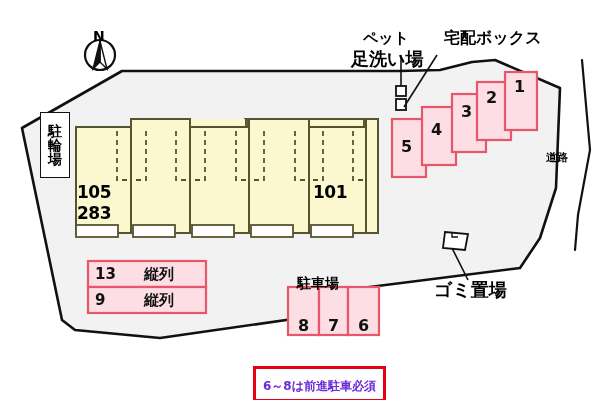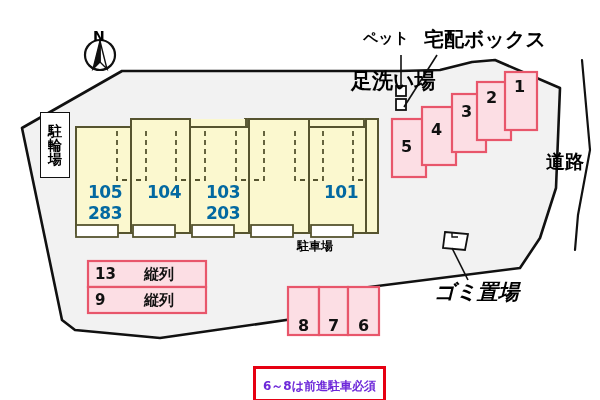--- a/index.html
+++ b/index.html
@@ -14,22 +14,22 @@
   .lbl{
     position:absolute;
     font-family:"DejaVu Sans","Liberation Sans",sans-serif;
     color:#000;
     white-space:nowrap;
     line-height:1.05;
   }
   .jp{font-weight:700;text-align:center;}
   .unitno{
     position:absolute;
-    font-size:17px;font-weight:700;color:#0369a1;
-    text-align:center;width:56px;line-height:1.25;
+    font-size:17px;font-weight:700;color:#000000;
+    text-align:left;width:56px;line-height:1.25;
     letter-spacing:-0.5px;
   }
   .stallno{
     position:absolute;font-size:16px;font-weight:700;color:#111;
     text-align:center;
   }
   .boxlabel{
     position:absolute;
     border:1.6px solid #111;
     background:#ffffff;
@@ -153,43 +153,40 @@
       <circle cx="100" cy="55" r="15" fill="#ffffff" stroke="#111111" stroke-width="2.2"></circle>
       <path d="M 100,41 L 107,69 L 100,62 Z" fill="#ffffff" stroke="#111111" stroke-width="1.4"></path>
       <path d="M 100,41 L 100,62 L 93,69 Z" fill="#111111" stroke="#111111" stroke-width="1.4"></path>
     </g>
 
   </svg>
 
   <div class="ntext" style="left:93px;top:28px;">N</div>
 
   <div class="lbl jp" style="left:363px;top:31px;font-size:15px;">ペット</div>
-  <div class="lbl jp" style="left:351px;top:50px;font-size:21px;margin-top:20px;">足洗い場</div>
-
-  <div class="lbl jp" style="left:424px;top:30px;font-size:20px;font-family:Liberation Mono, monospace;">宅配ボックス</div>
-
-  <div class="lbl jp" style="left:546px;top:152px;font-size:19px;">道路</div>
-
-  <div class="lbl jp" style="left:434px;top:281px;font-size:21px;font-style:italic;">ゴミ置場</div>
-
-  <div class="lbl jp" style="left:297px;top:240px;font-size:12px;">駐車場</div>
+  <div class="lbl jp" style="left:351px;top:50px;font-size:18px;">足洗い場</div>
+
+  <div class="lbl jp" style="left:444px;top:30px;font-size:16px;">宅配ボックス</div>
+
+  <div class="lbl jp" style="left:546px;top:152px;font-size:11px;">道路</div>
+
+  <div class="lbl jp" style="left:434px;top:281px;font-size:18px;">ゴミ置場</div>
+
+  <div class="lbl jp" style="left:297px;top:276px;font-size:14px;">駐車場</div>
 
   <div class="boxlabel" id="bikepark">
     <span>駐</span>
     <span>輪</span>
     <span>場</span>
   </div>
 
   <div class="unitno" style="left:77px;top:182px;">105</div>
   <div class="unitno" style="left:77px;top:203px;">283</div>
 
-  <div class="unitno" style="left:136px;top:182px;">104</div>
-
-  <div class="unitno" style="left:195px;top:182px;">103</div>
-  <div class="unitno" style="left:195px;top:203px;">203</div>
+
 
 
   <div class="unitno" style="left:313px;top:182px;">101</div>
 
   <div class="stallno" style="left:401px;top:137px;">5</div>
   <div class="stallno" style="left:431px;top:120px;">4</div>
   <div class="stallno" style="left:461px;top:102px;">3</div>
   <div class="stallno" style="left:486px;top:88px;">2</div>
   <div class="stallno" style="left:514px;top:77px;">1</div>
 

